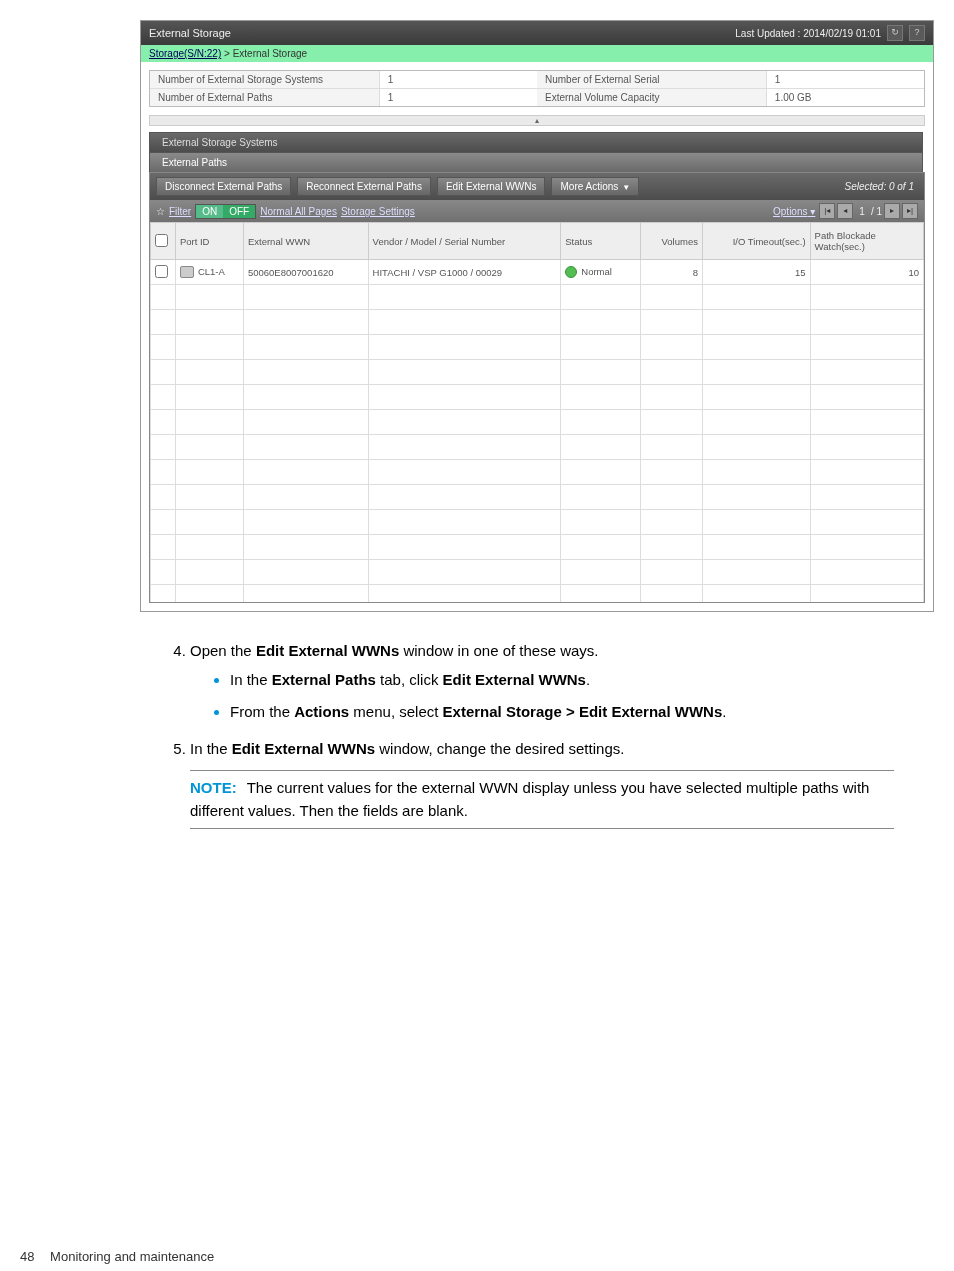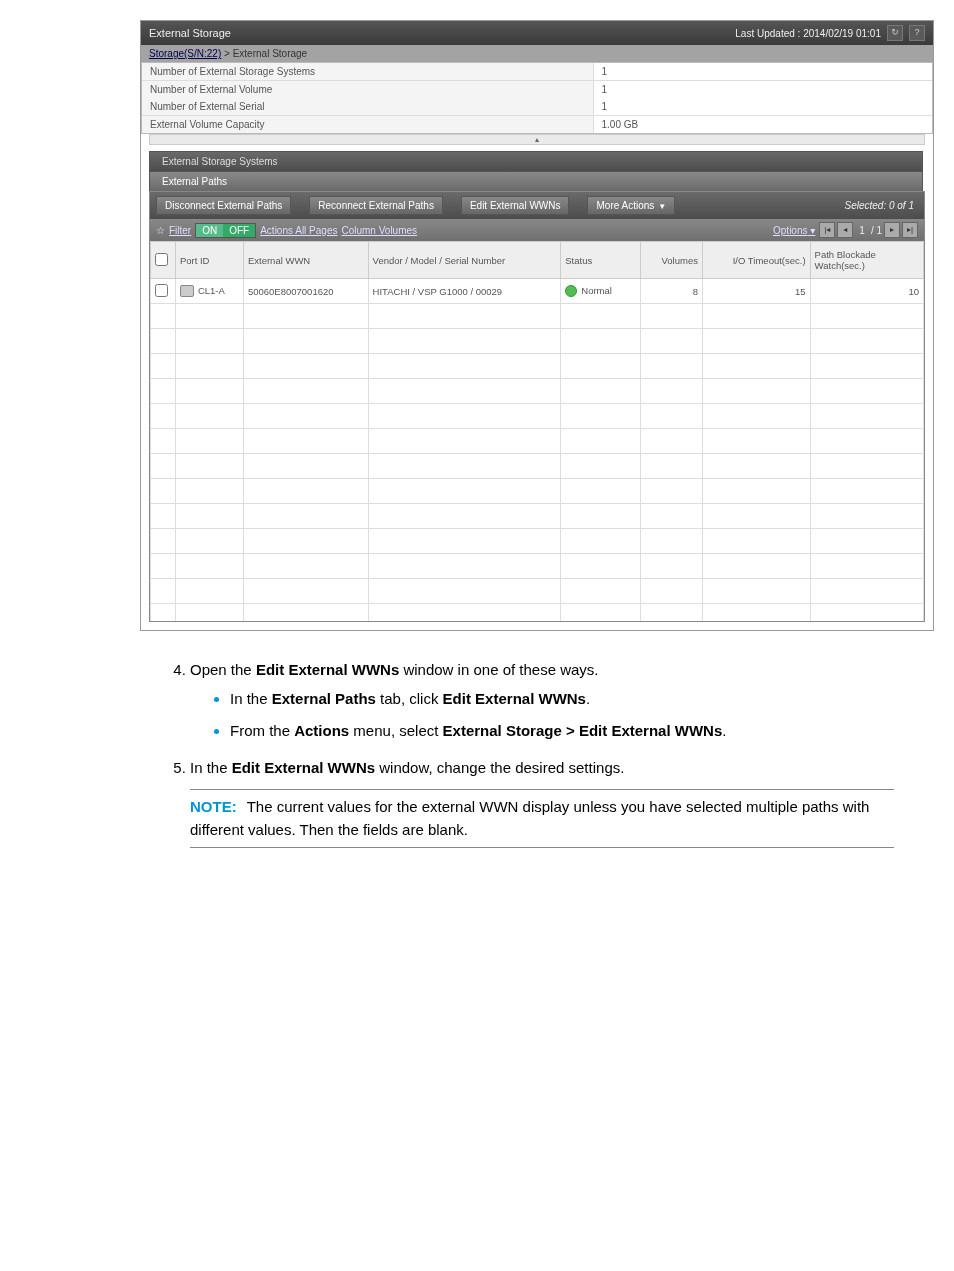--- a/index.html
+++ b/index.html
@@ -40,30 +40,30 @@
     width: 14px; height: 14px;
     background: #5a5a5a;
     border: 1px solid #777;
     display: inline-block;
     text-align:center;
     line-height:13px;
     color:#ccc;
     font-size:9px;
   }
   .ss-breadcrumb {
-    background: #a3a3a3;
+    background: #86efac;
     padding: 3px 8px;
     font-size: 10px;
     color: #333;
   }
   .ss-breadcrumb a { color: #005; text-decoration: underline; }
   .summary-grid {
     display: flex;
     border: 1px solid #bbb;
-    flex-direction: column;
+    margin: 8px;
   }
   .summary-col {
     flex: 1;
     display: flex;
     flex-direction: column;
   }
   .summary-row {
     display: flex;
     border-bottom: 1px solid #ddd;
   }
@@ -112,21 +112,21 @@
   }
   .tabpanel {
     margin: 0 8px 8px;
     border: 1px solid #888;
   }
   .actionbar {
     background: linear-gradient(#6a6a6a,#4c4c4c);
     padding: 4px 6px;
     display: flex;
     align-items: center;
-    gap: 18px;
+    gap: 6px;
     color: #eee;
   }
   .a-btn {
     background: linear-gradient(#888,#666);
     border: 1px solid #555;
     color: #fff;
     padding: 3px 8px;
     font-size: 10px;
     cursor: pointer;
     white-space:nowrap;
@@ -233,21 +233,21 @@
       <a>Storage(S/N:22)</a><span> &gt; </span><span>External Storage</span>
     </div>
 
     <div class="summary-grid">
       <div class="summary-col">
         <div class="summary-row">
           <div class="summary-label">Number of External Storage Systems</div>
           <div class="summary-value">1</div>
         </div>
         <div class="summary-row">
-          <div class="summary-label">Number of External Volume</div>
+          <div class="summary-label">Number of External Paths</div>
           <div class="summary-value">1</div>
         </div>
       </div>
       <div class="summary-col">
         <div class="summary-row">
           <div class="summary-label">Number of External Serial</div>
           <div class="summary-value">1</div>
         </div>
         <div class="summary-row">
           <div class="summary-label">External Volume Capacity</div>
@@ -271,22 +271,22 @@
         <span class="spacer"></span>
         <span class="selected-text">Selected: 0 of 1</span>
       </div>
       <div class="filterbar">
         <span>☆</span>
           <span class="link">Filter</span>
         <span class="toggle">
           <span class="on">ON</span>
           <span class="off">OFF</span>
         </span>
-        <span class="link">Actions All Pages</span>
-        <span class="link">Column Volumes</span>
+        <span class="link">Normal All Pages</span>
+        <span class="link">Storage Settings</span>
         <span class="spacer"></span>
         <span class="link"><span>Options</span> ▾</span>
         <span class="pager">
           <span class="pg-btn">|◂</span>
           <span class="pg-btn">◂</span>
           <span style="padding:0 4px;">1</span>
           <span>/ 1</span>
           <span class="pg-btn">▸</span>
           <span class="pg-btn">▸|</span>
         </span>

